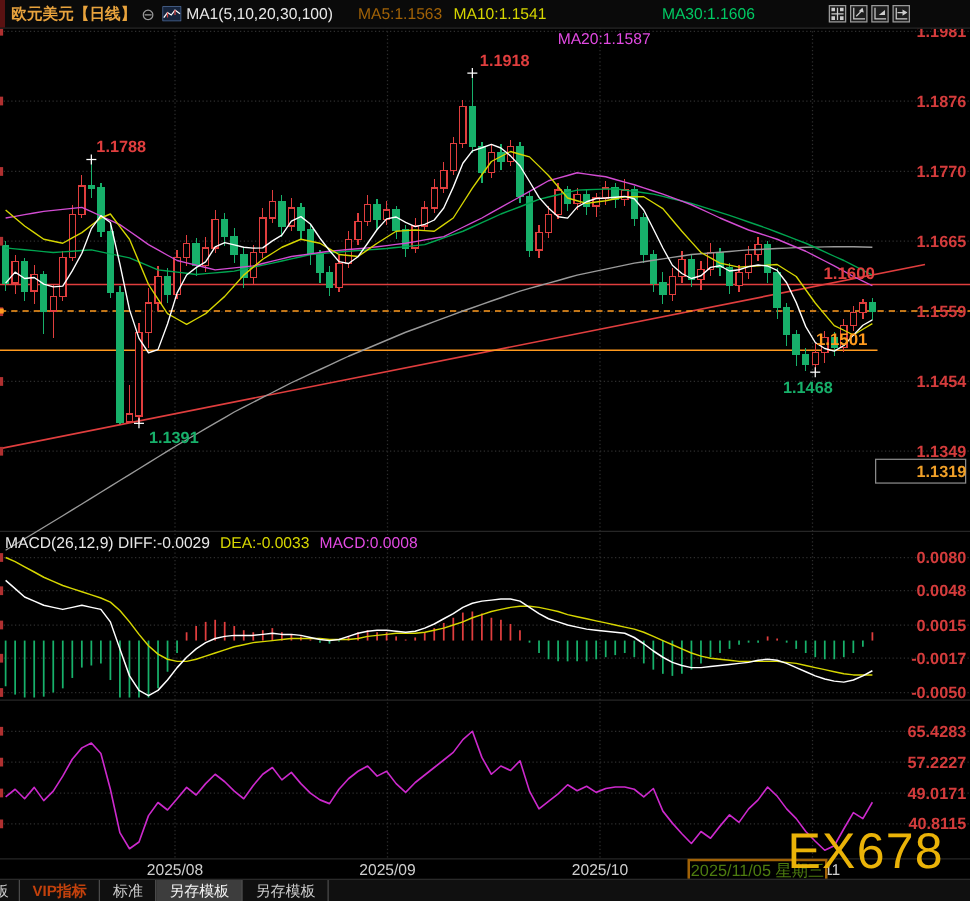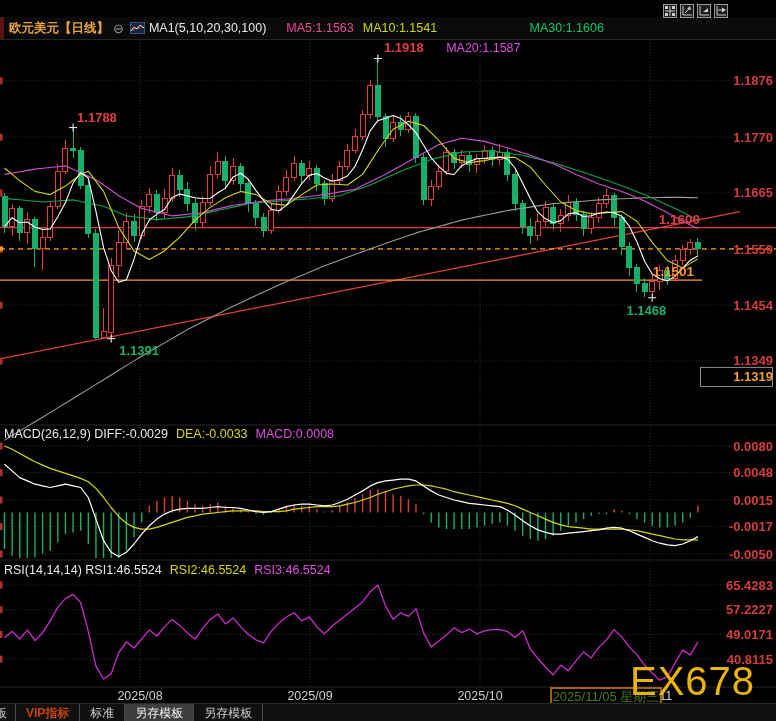--- a/index.html
+++ b/index.html
@@ -1,27 +1,27 @@
 <!DOCTYPE html>
 <html><head>
 <meta charset="utf-8">
 <style>
   html,body{margin:0;padding:0;background:#000;}
   #app{position:relative;width:776px;height:721px;background:#050505;overflow:hidden;
        font-family:"Liberation Sans",sans-serif;}
   #chart-svg{position:absolute;left:0;top:0;}
   
-  #topbar{position:absolute;left:0;top:17px;width:776px;height:22px;background:#0a0a0a;
+  #topbar{position:absolute;left:0;top:0;width:776px;height:22px;background:#0a0a0a;
           border-bottom:1px solid #262626;display:flex;align-items:center;font-size:12.5px;white-space:nowrap;}
   #left-sliver{width:4px;height:22px;background:#5a1212;flex:0 0 auto;}
   .t-title{color:#e8a33d;margin-left:5px;font-weight:700;}
   .t-collapse{color:#9a9a9a;margin:0 4px;font-size:13px;}
   .mini-icon{display:inline-block;width:15px;height:12px;margin:0 4px 0 2px;}
   .ma-set{color:#e8e8e8;margin-right:20px;}
-  .ma5{color:#ec4899;margin-right:9px;}
+  .ma5{color:#a16207;margin-right:9px;}
   .ma10{color:#d6d600;margin-right:9px;}
   .ma20{color:#e24ae2;margin-right:9px;margin-top:40px;}
   .ma30{color:#00c963;margin-right:24px;}
   #tool-icons{position:absolute;right:48px;top:4px;display:flex;gap:3px;}
   .tool-btn{width:14px;height:14px;border:1px solid #999;background:#1d1d1d;box-sizing:border-box;
             display:flex;align-items:center;justify-content:center;}
   
   .legend{position:absolute;left:4px;font-size:12.5px;white-space:nowrap;pointer-events:none;}
   #macd-legend{top:427px;}
   #rsi-legend{top:563px;}
@@ -481,23 +481,20 @@
           <line x1="2" y1="4" x2="8" y2="4" stroke="#ccc"></line>
           <polygon points="10,4 6,1.5 6,6.5" fill="#ccc"></polygon>
         </svg>
     </span>
   </div>
 
   <div class="legend" id="macd-legend">
     <span class="lg-white"><span>MACD(26,12,9)</span> <span>DIFF:-0.0029</span></span><span class="lg-yellow">DEA:-0.0033</span><span class="lg-magenta">MACD:0.0008</span>
   </div>
 
-  <div class="legend" id="rsi-legend">
-    <span class="lg-white"><span>RSI(14,14,14)</span> <span>RSI1:46.5524</span></span><span class="lg-yellow">RSI2:46.5524</span><span class="lg-magenta">RSI3:46.5524</span>
-  </div>
 
   <div id="date-box">2025/11/05 星期三</div>
   <div id="watermark">EX678</div>
 
   <div id="tabbar">
     <div class="tab partial">
         <span>板</span>
       </div>
     <div class="tab vip">VIP指标</div>
     <div class="tab">标准</div>

